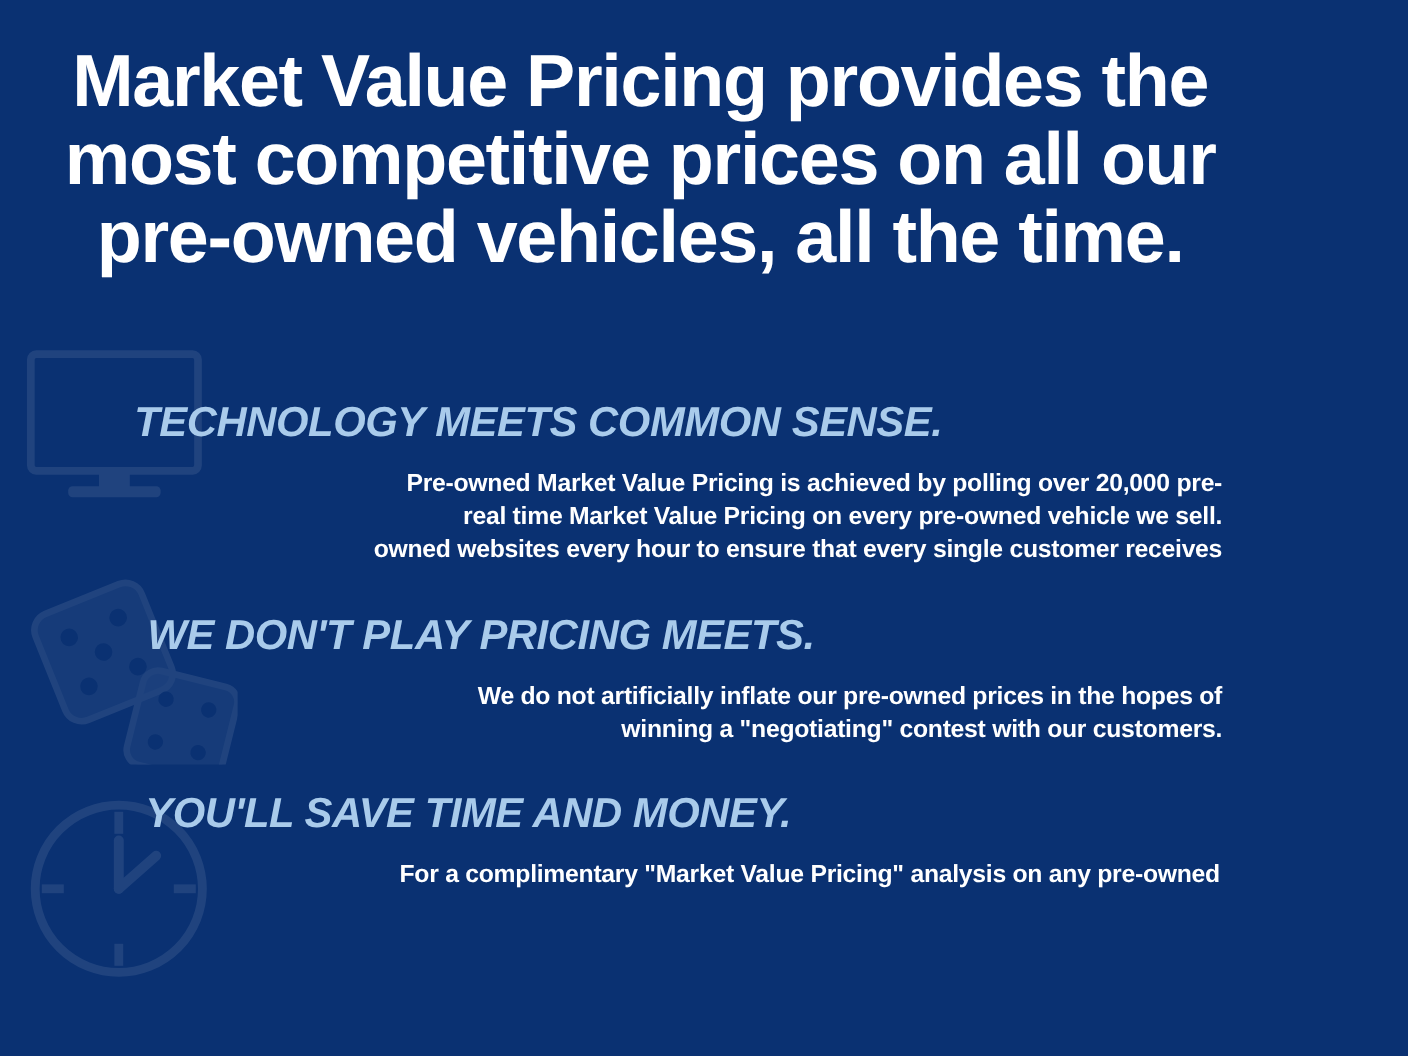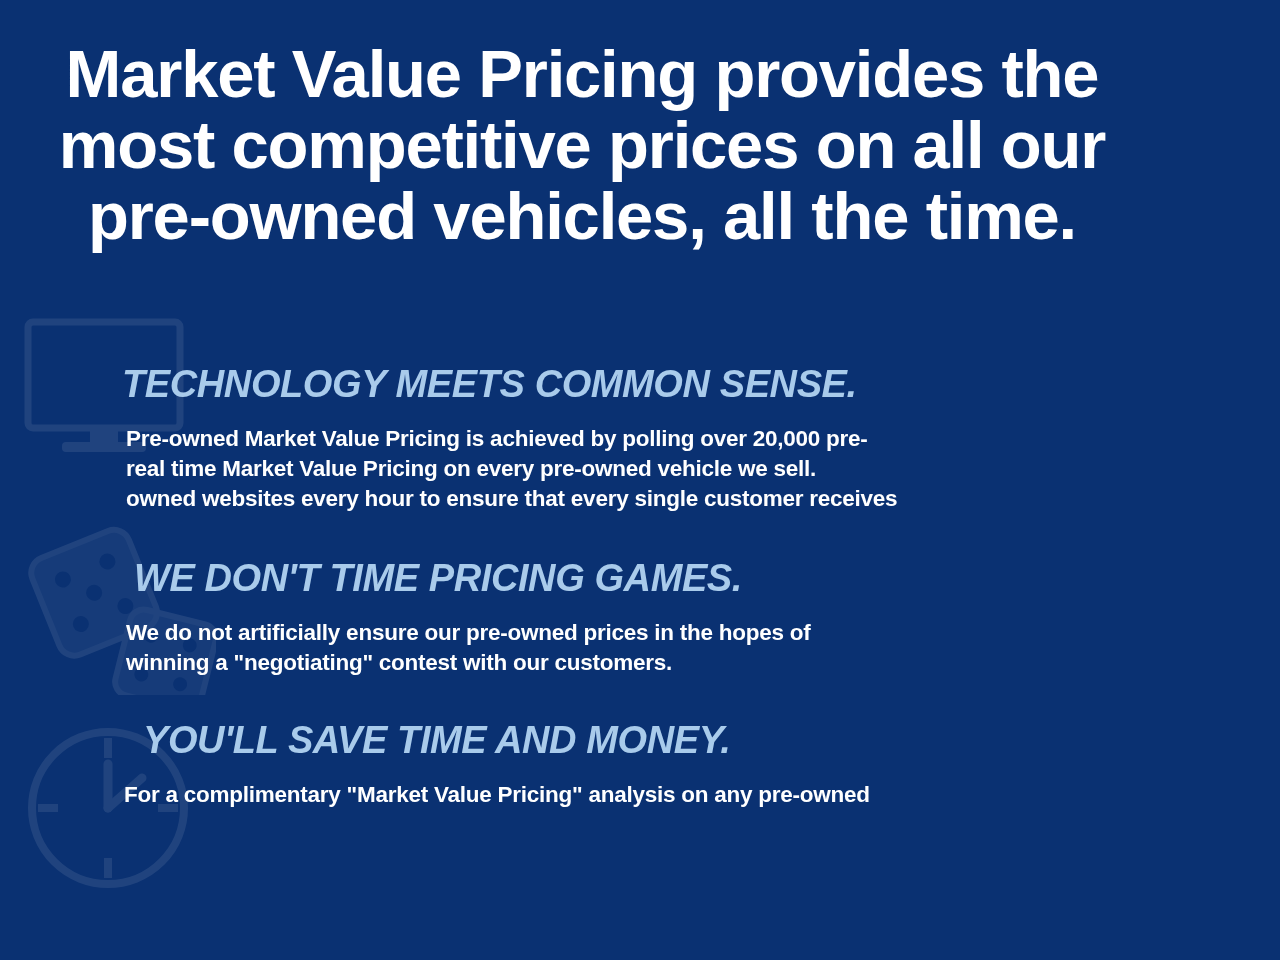--- a/index.html
+++ b/index.html
@@ -72,30 +72,30 @@
   }
   .section-body {
     color: #ffffff;
     font-size: 22.5px;
     font-weight: bold;
     line-height: 30px;
     letter-spacing: -0.25px;
     margin: 0;
     max-width: 985px;
   }
-  .section-body .line { display: block; white-space: nowrap; }
+  .section-body .line { display: block; white-space: nowrap; text-align: right; }
 
   
   .section-1 .section-heading { margin-left: 0px; }
   .section-1 .section-body    { margin-left: 4px; }
   .section-2 { margin-top: 42px; }
   .section-2 .section-heading { margin-left: 12px; }
   .section-2 .section-body    { margin-left: 4px; }
   .section-3 { margin-top: 40px; }
-  .section-3 .section-heading { margin-left: 21px; }
+  .section-3 .section-heading { margin-left: 10px; }
   .section-3 .section-body    { margin-left: 2px; }
 </style>
 </head>
 <body>
 
 <div class="watermarks">
 
   <div class="wm wm-monitor">
     <svg width="168" height="140" viewBox="0 0 168 140" fill="none">
       <rect x="6" y="4" width="152" height="106" rx="5" stroke="#ffffff" stroke-width="7"></rect>
@@ -149,23 +149,23 @@
   <div class="section section-1">
     <h2 class="section-heading">TECHNOLOGY MEETS COMMON SENSE.</h2>
     <p class="section-body">
       <span class="line">Pre-owned Market Value Pricing is achieved by polling over 20,000 pre-</span>
       <span class="line">real time Market Value Pricing on every pre-owned vehicle we sell.</span>
       <span class="line">owned websites every hour to ensure that every single customer receives</span>
     </p>
   </div>
 
   <div class="section section-2">
-    <h2 class="section-heading">WE DON'T TIME PRICING GAMES.</h2>
+    <h2 class="section-heading">WE DON'T PLAY PRICING MEETS.</h2>
     <p class="section-body">
-      <span class="line">We do not artificially ensure our pre-owned prices in the hopes of</span>
+      <span class="line">We do not artificially inflate our pre-owned prices in the hopes of</span>
       <span class="line">winning a  "negotiating"  contest with our customers.</span>
     </p>
   </div>
 
   <div class="section section-3">
     <h2 class="section-heading">YOU'LL SAVE TIME AND MONEY.</h2>
     <p class="section-body">
       <span class="line">For a complimentary "Market Value Pricing" analysis on any pre-owned</span>
     </p>
   </div>

